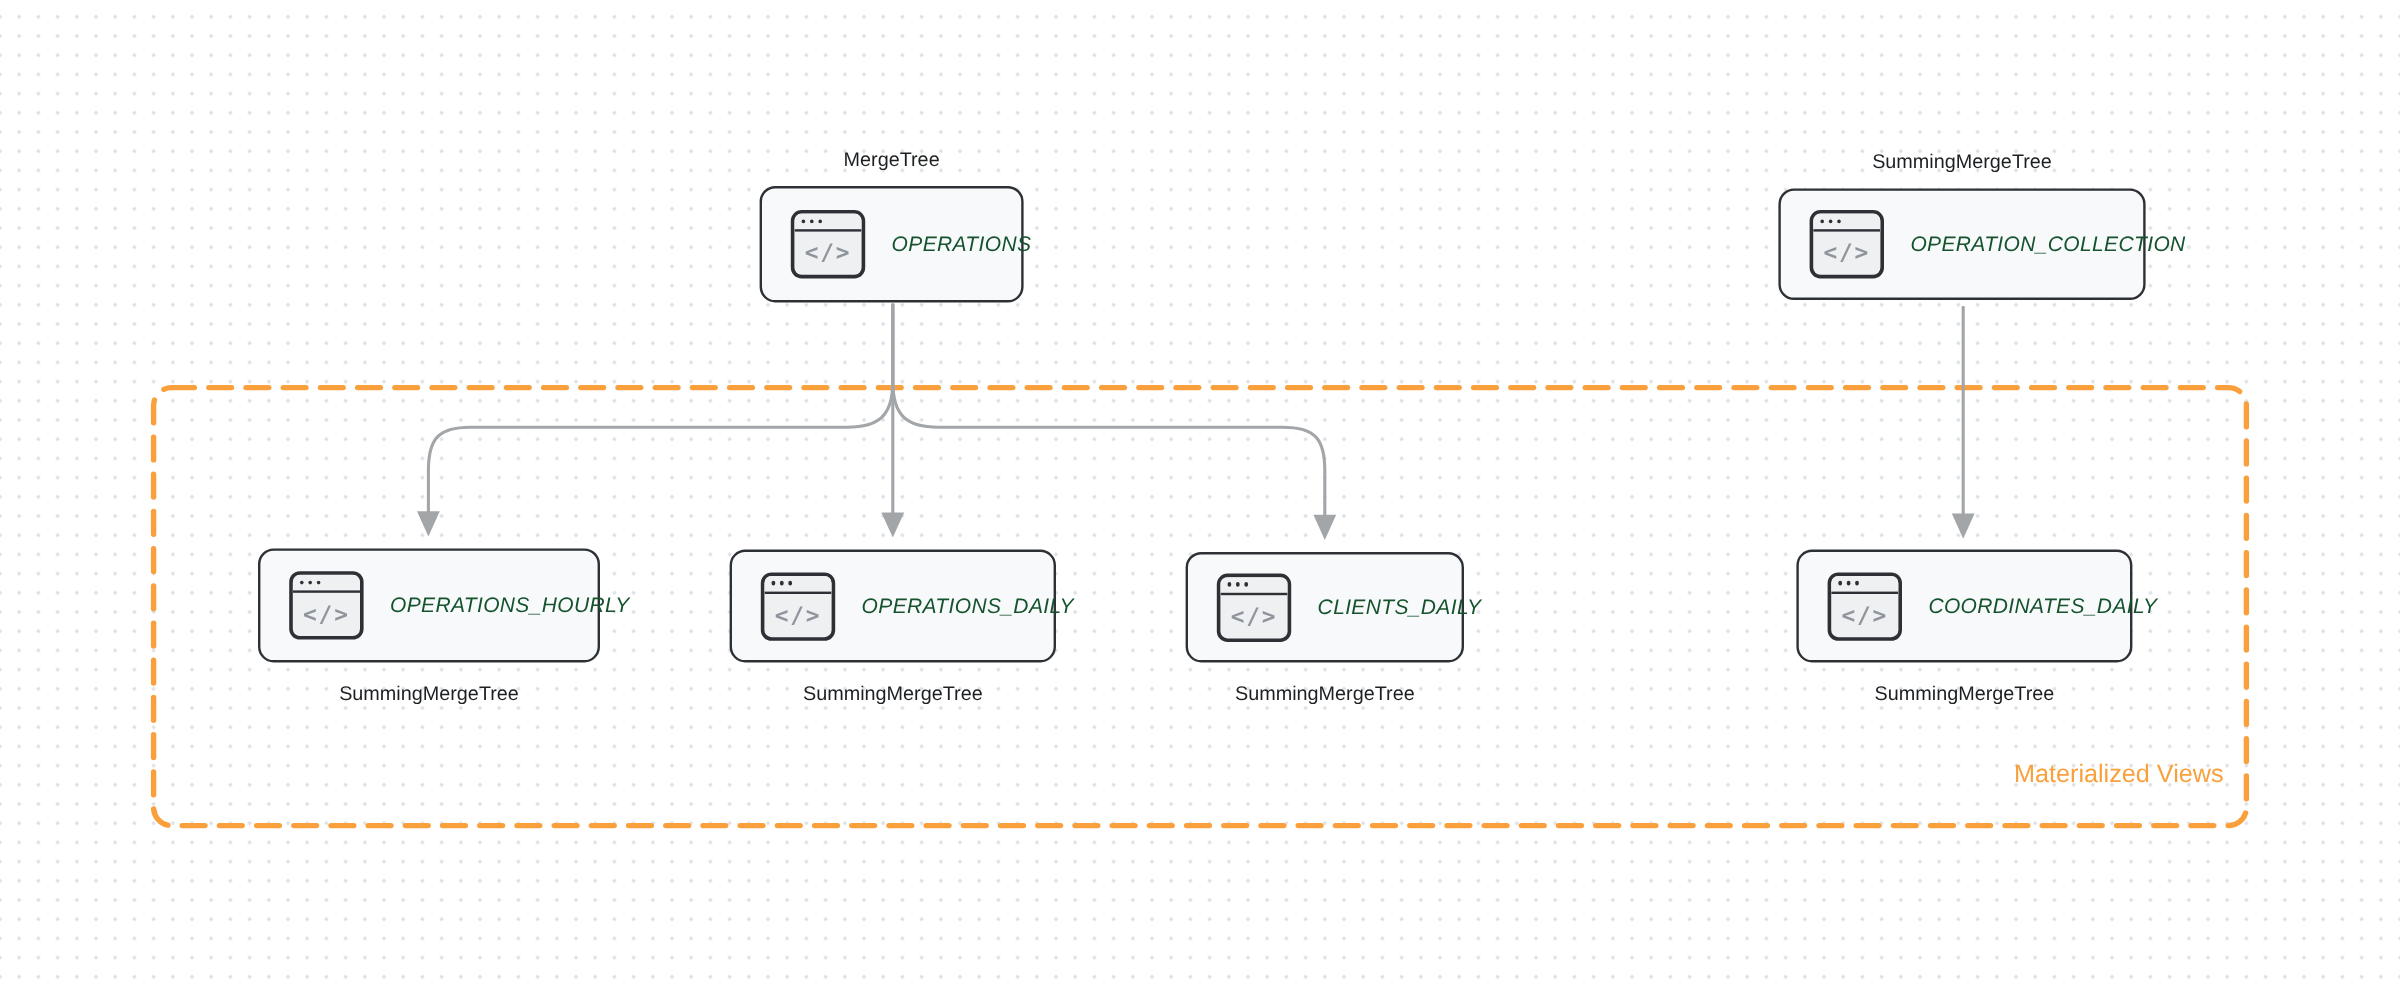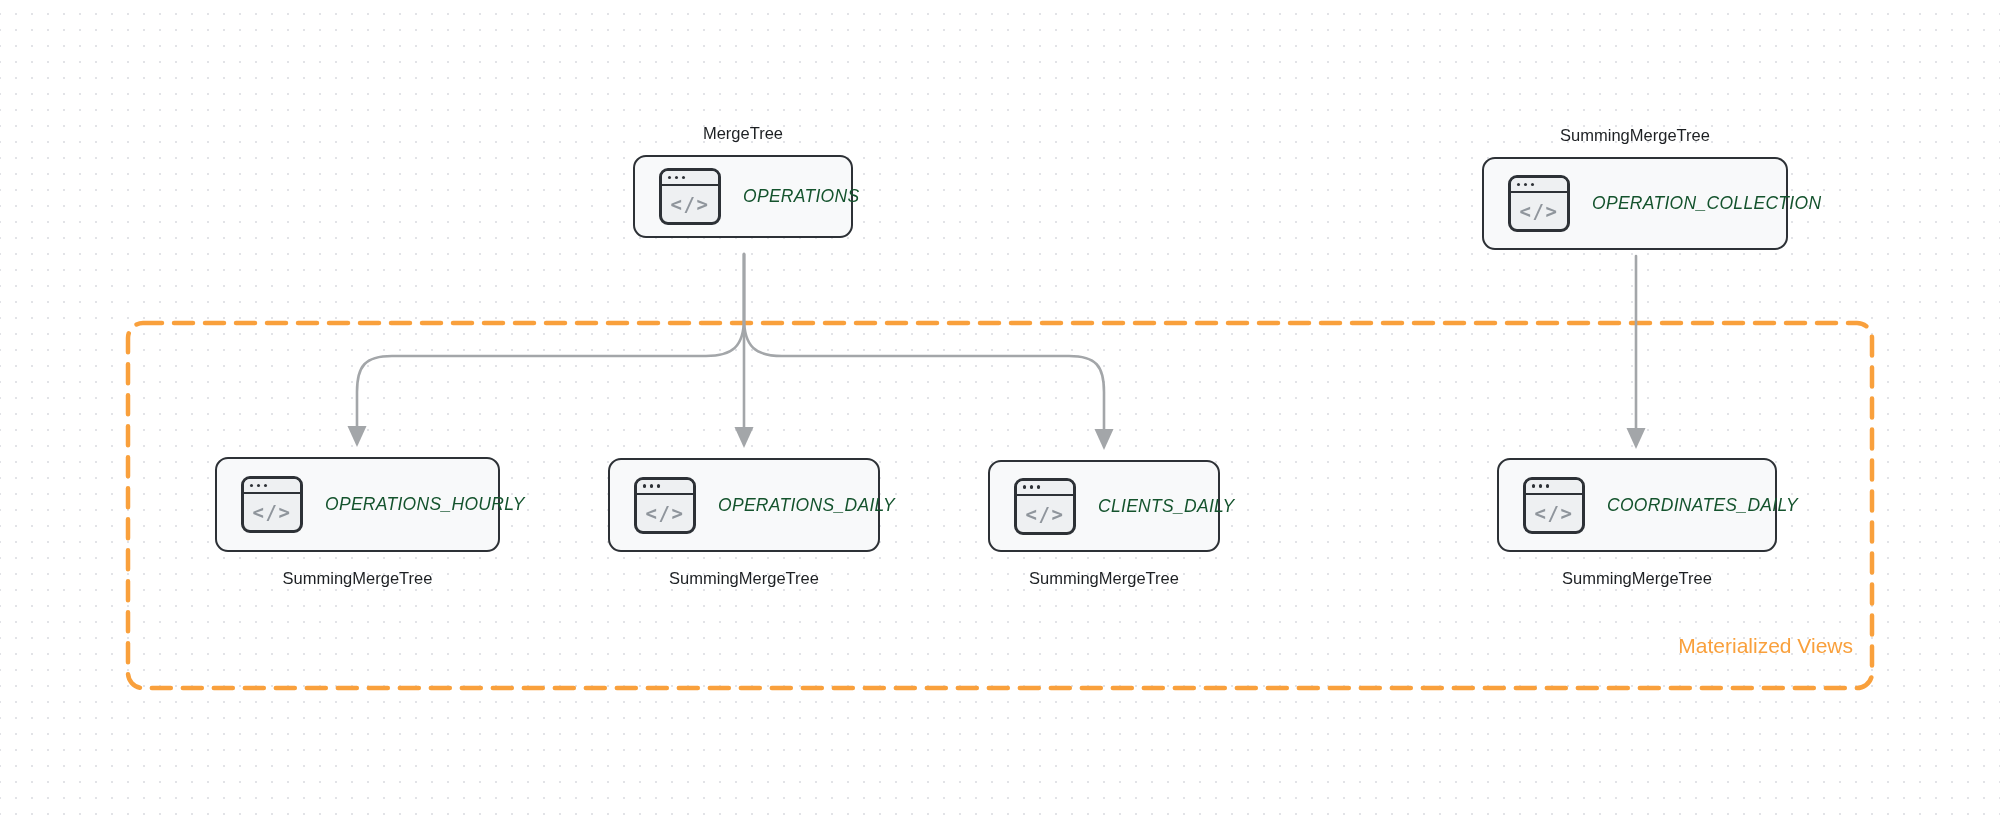--- a/index.html
+++ b/index.html
@@ -70,21 +70,21 @@
       <polygon points="1636,449 1626.5,428 1645.5,428"></polygon>
     </g>
   </svg>
 
   <div class="overlay" style="pointer-events:none;margin-left:20px;">
     <div style="position:absolute;left:128px;top:323px;width:1744px;height:365px;">
       <div class="mv-label">Materialized Views</div>
     </div>
   </div>
 
-  <div class="node" style="left:633px;top:155px;width:220px;height:83px">
+  <div class="node" style="left:633px;top:155px;width:220px;height:97px">
     <div class="engine-label top">MergeTree</div>
     <div class="node-box">
       <div class="code-icon">
         <div class="icon-bar">
           <span class="icon-dot"></span>
           <span class="icon-dot"></span>
           <span class="icon-dot"></span>
         </div>
         <div class="icon-body">&lt;/&gt;</div>
       </div>

